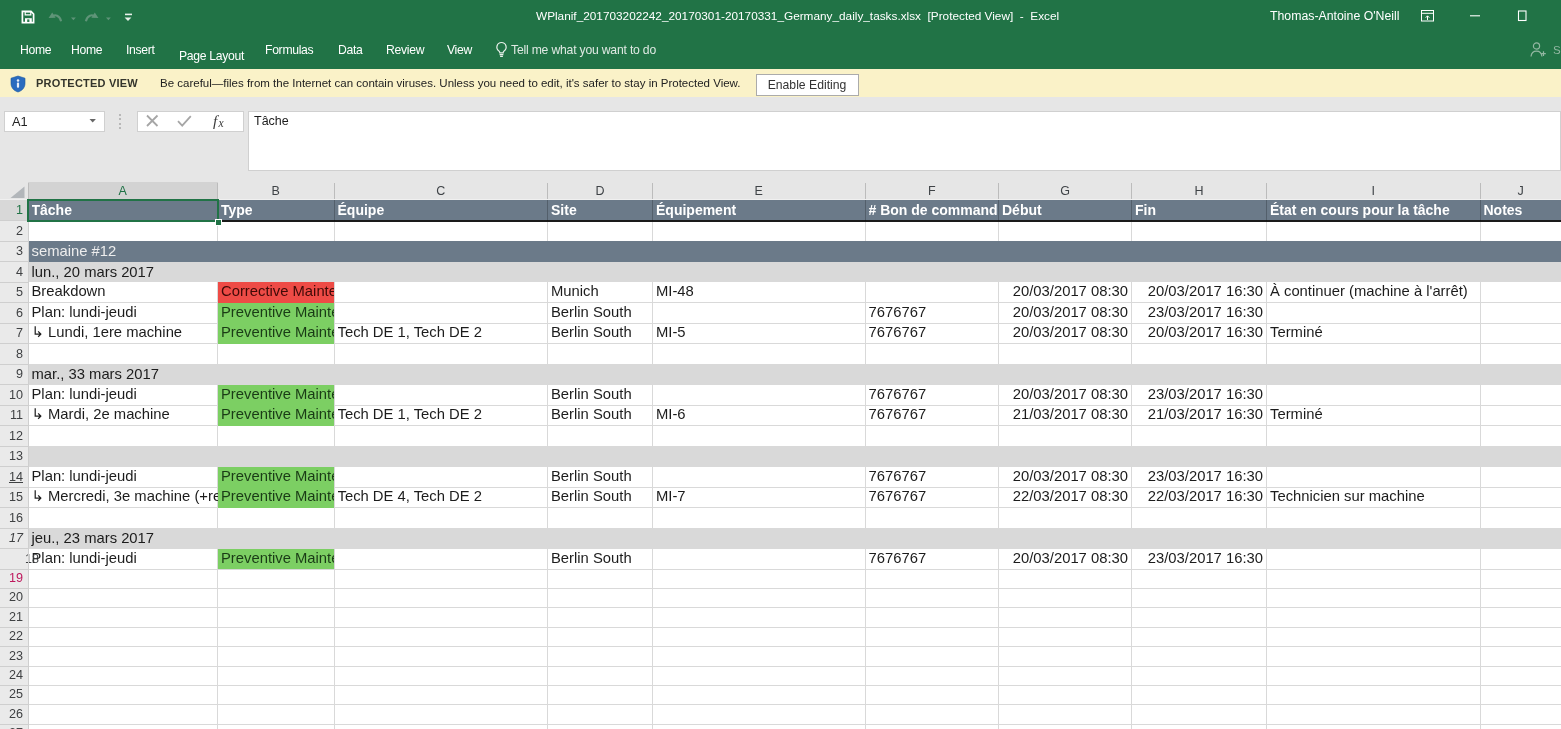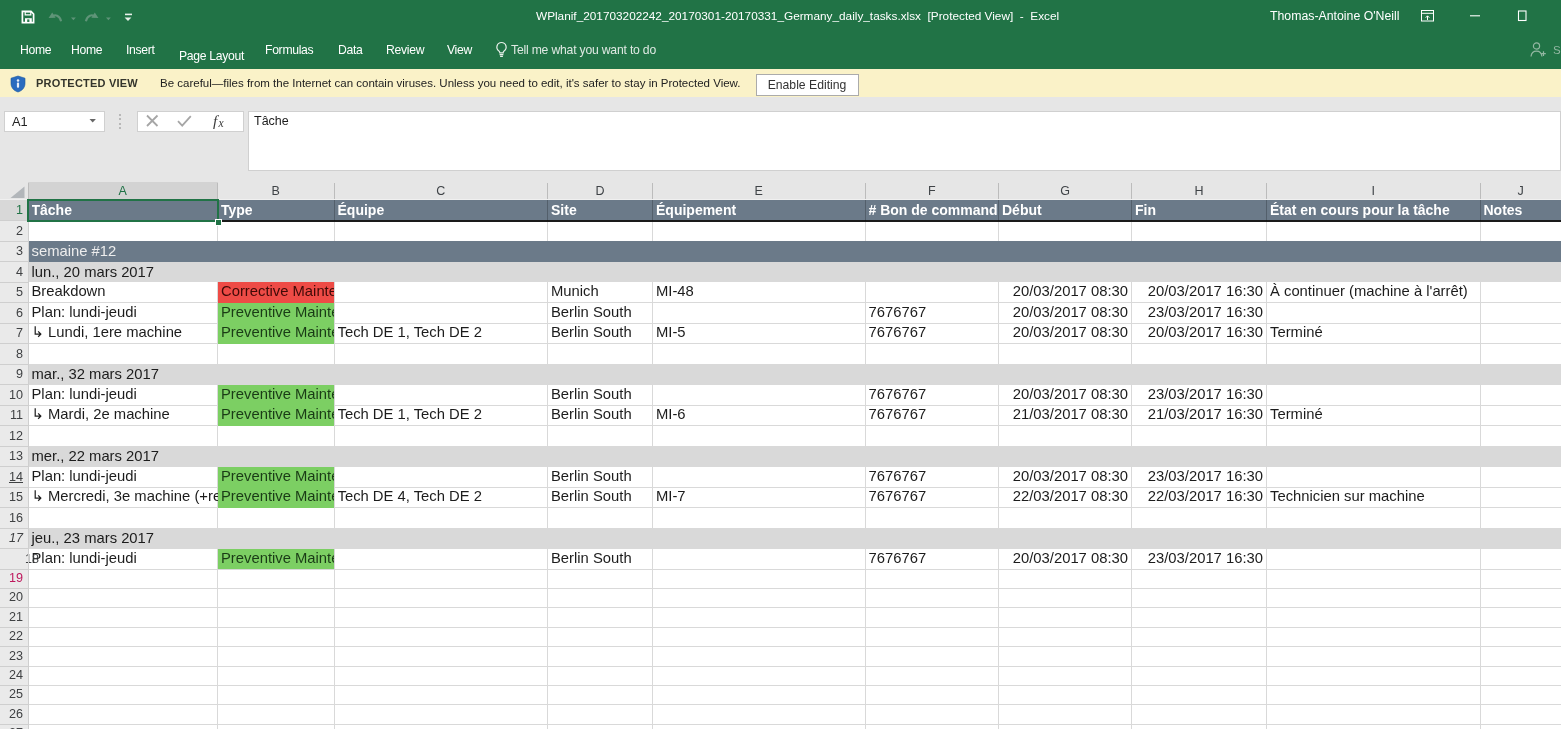--- a/index.html
+++ b/index.html
@@ -165,23 +165,22 @@
 <div style="position:absolute;left:868.5px;top:200.0px;width:129.5px;height:20.5px;color:#ffffff;font-weight:bold;font-size:14px;line-height:20.5px;white-space:nowrap;overflow:hidden;"># Bon de command</div>
 <div style="position:absolute;left:1002.0px;top:200.0px;width:129.0px;height:20.5px;color:#ffffff;font-weight:bold;font-size:14px;line-height:20.5px;white-space:nowrap;overflow:hidden;">Début</div>
 <div style="position:absolute;left:1135.0px;top:200.0px;width:131.0px;height:20.5px;color:#ffffff;font-weight:bold;font-size:14px;line-height:20.5px;white-space:nowrap;overflow:hidden;">Fin</div>
 <div style="position:absolute;left:1270.0px;top:200.0px;width:209.5px;height:20.5px;color:#ffffff;font-weight:bold;font-size:14px;line-height:20.5px;white-space:nowrap;overflow:hidden;">État en cours pour la tâche</div>
 <div style="position:absolute;left:1483.5px;top:200.0px;width:77px;height:20.5px;color:#ffffff;font-weight:bold;font-size:14px;line-height:20.5px;white-space:nowrap;overflow:hidden;">Notes</div>
 <div style="position:absolute;left:28px;top:241.0px;width:1533px;height:20.5px;background:#6B7A89;"></div>
 <div style="position:absolute;left:31.5px;top:241.0px;width:600px;height:20.5px;color:#ededed;font-size:14.8px;line-height:20.5px;white-space:nowrap;">semaine #12</div>
 <div style="position:absolute;left:28px;top:261.5px;width:1533px;height:20.5px;background:#D9D9D9;"></div>
 <div style="position:absolute;left:31.5px;top:261.5px;width:600px;height:20.5px;color:#1C1C1C;font-size:14.8px;line-height:20.5px;white-space:nowrap;">lun., 20 mars 2017</div>
 <div style="position:absolute;left:28px;top:364.0px;width:1533px;height:20.5px;background:#D9D9D9;"></div>
-<div style="position:absolute;left:31.5px;top:364.0px;width:600px;height:20.5px;color:#1C1C1C;font-size:14.8px;line-height:20.5px;white-space:nowrap;">mar., 32 mars 2017</div>
+<div style="position:absolute;left:31.5px;top:364.0px;width:600px;height:20.5px;color:#1C1C1C;font-size:14.8px;line-height:20.5px;white-space:nowrap;">mar., 33 mars 2017</div>
 <div style="position:absolute;left:28px;top:446.0px;width:1533px;height:20.5px;background:#D9D9D9;"></div>
-<div style="position:absolute;left:31.5px;top:446.0px;width:600px;height:20.5px;color:#1C1C1C;font-size:14.8px;line-height:20.5px;white-space:nowrap;">mer., 22 mars 2017</div>
 <div style="position:absolute;left:28px;top:528.0px;width:1533px;height:20.5px;background:#D9D9D9;"></div>
 <div style="position:absolute;left:31.5px;top:528.0px;width:600px;height:20.5px;color:#1C1C1C;font-size:14.8px;line-height:20.5px;white-space:nowrap;">jeu., 23 mars 2017</div>
 <div style="position:absolute;left:217.5px;top:282.0px;width:116.5px;height:20.5px;background:#EE4B46;"></div>
 <div style="position:absolute;left:217.5px;top:302.5px;width:116.5px;height:20.5px;background:#7CCF63;"></div>
 <div style="position:absolute;left:217.5px;top:323.0px;width:116.5px;height:20.5px;background:#7CCF63;"></div>
 <div style="position:absolute;left:217.5px;top:384.5px;width:116.5px;height:20.5px;background:#7CCF63;"></div>
 <div style="position:absolute;left:217.5px;top:405.0px;width:116.5px;height:20.5px;background:#7CCF63;"></div>
 <div style="position:absolute;left:217.5px;top:466.5px;width:116.5px;height:20.5px;background:#7CCF63;"></div>
 <div style="position:absolute;left:217.5px;top:487.0px;width:116.5px;height:20.5px;background:#7CCF63;"></div>
 <div style="position:absolute;left:217.5px;top:548.5px;width:116.5px;height:20.5px;background:#7CCF63;"></div>

